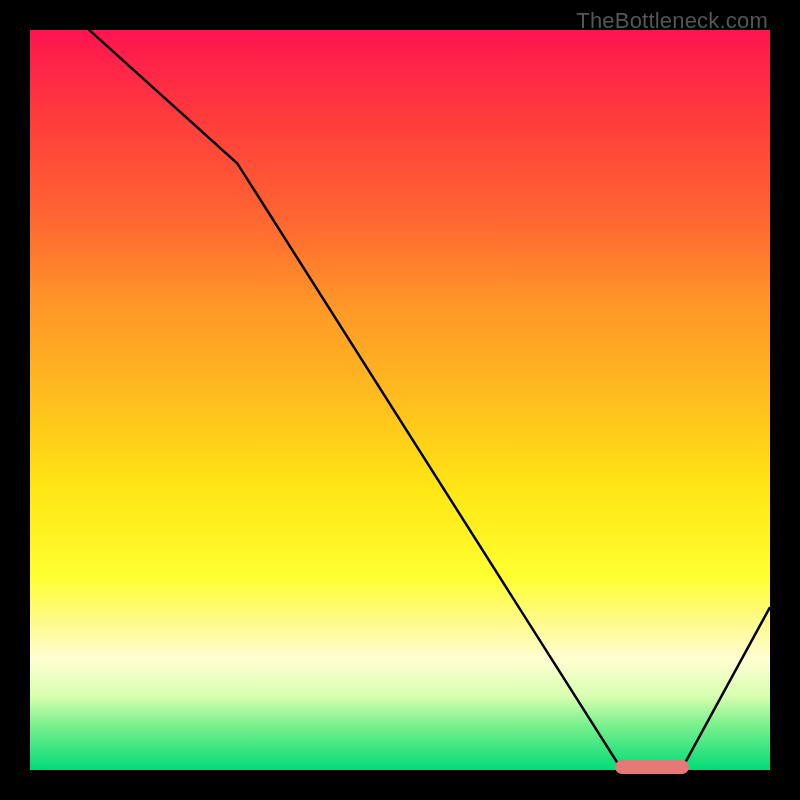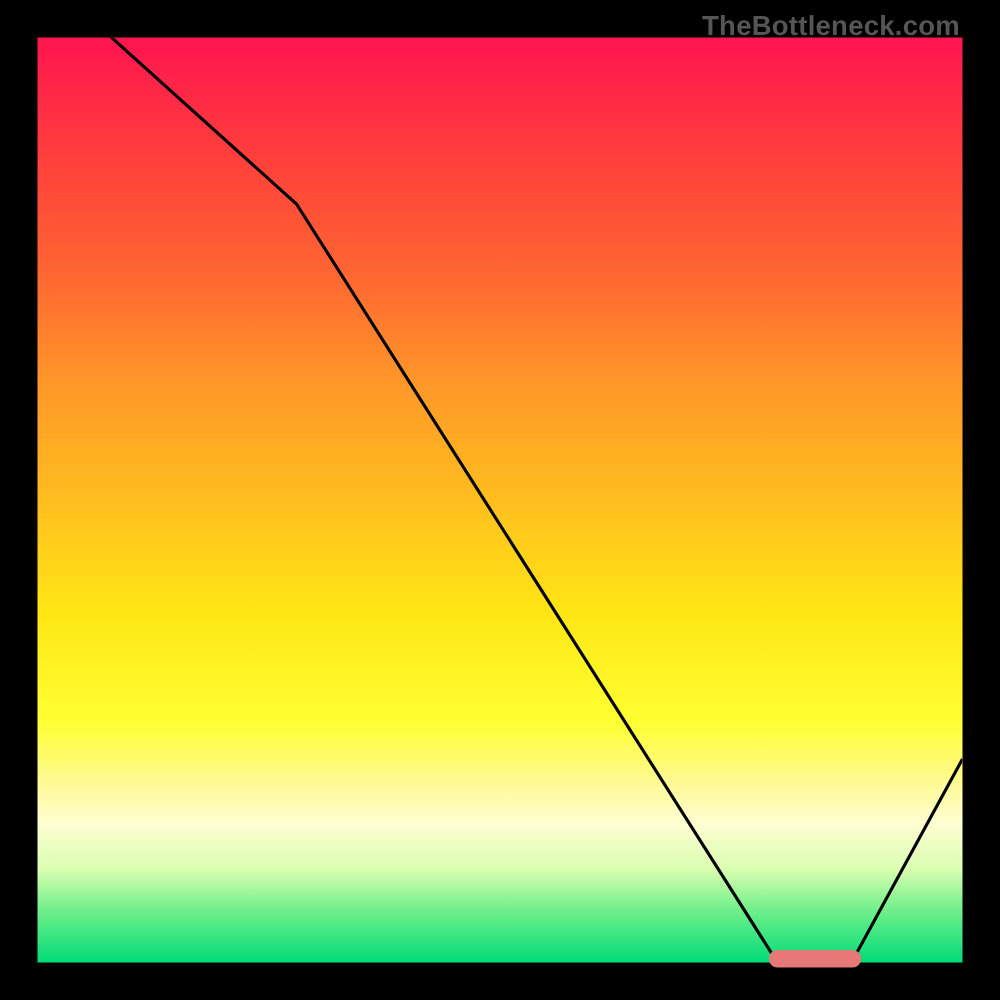--- a/index.html
+++ b/index.html
@@ -31,21 +31,21 @@
       #78f08c 94%,
       #00dc78 100%
     );
   }
   .watermark {
     position: absolute;
     top: 8px;
     right: 32px;
     color: #555;
     font-size: 22px;
-    font-weight: 700;
+    font-weight: 400;
     letter-spacing: 0.2px;
   }
   svg.curve {
     position: absolute;
     left: 30px;
     top: 30px;
     width: 740px;
     height: 740px;
     pointer-events: none;
   }

